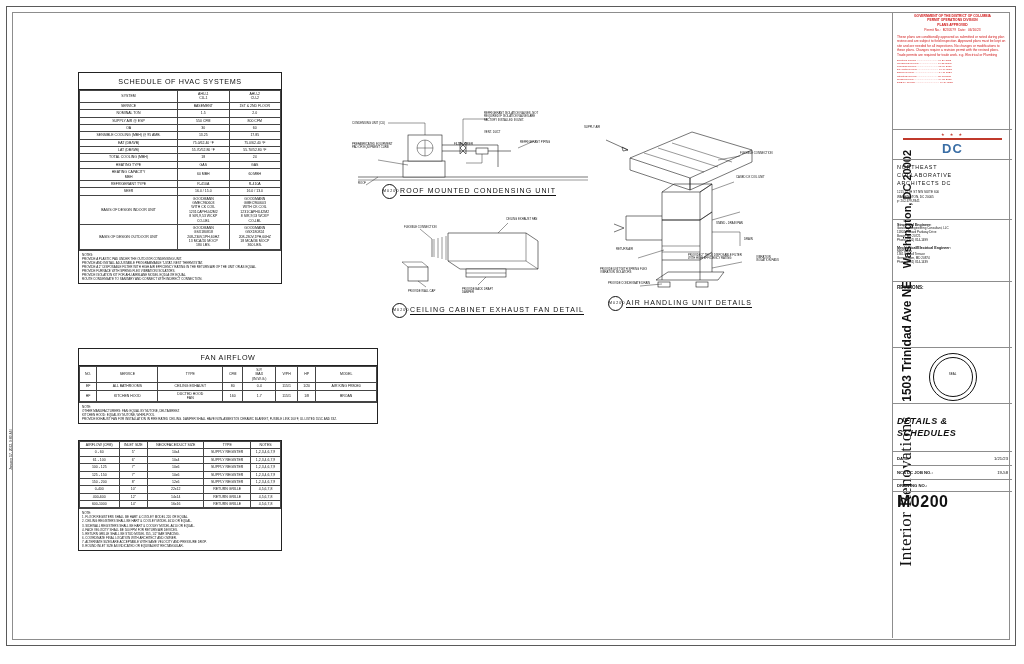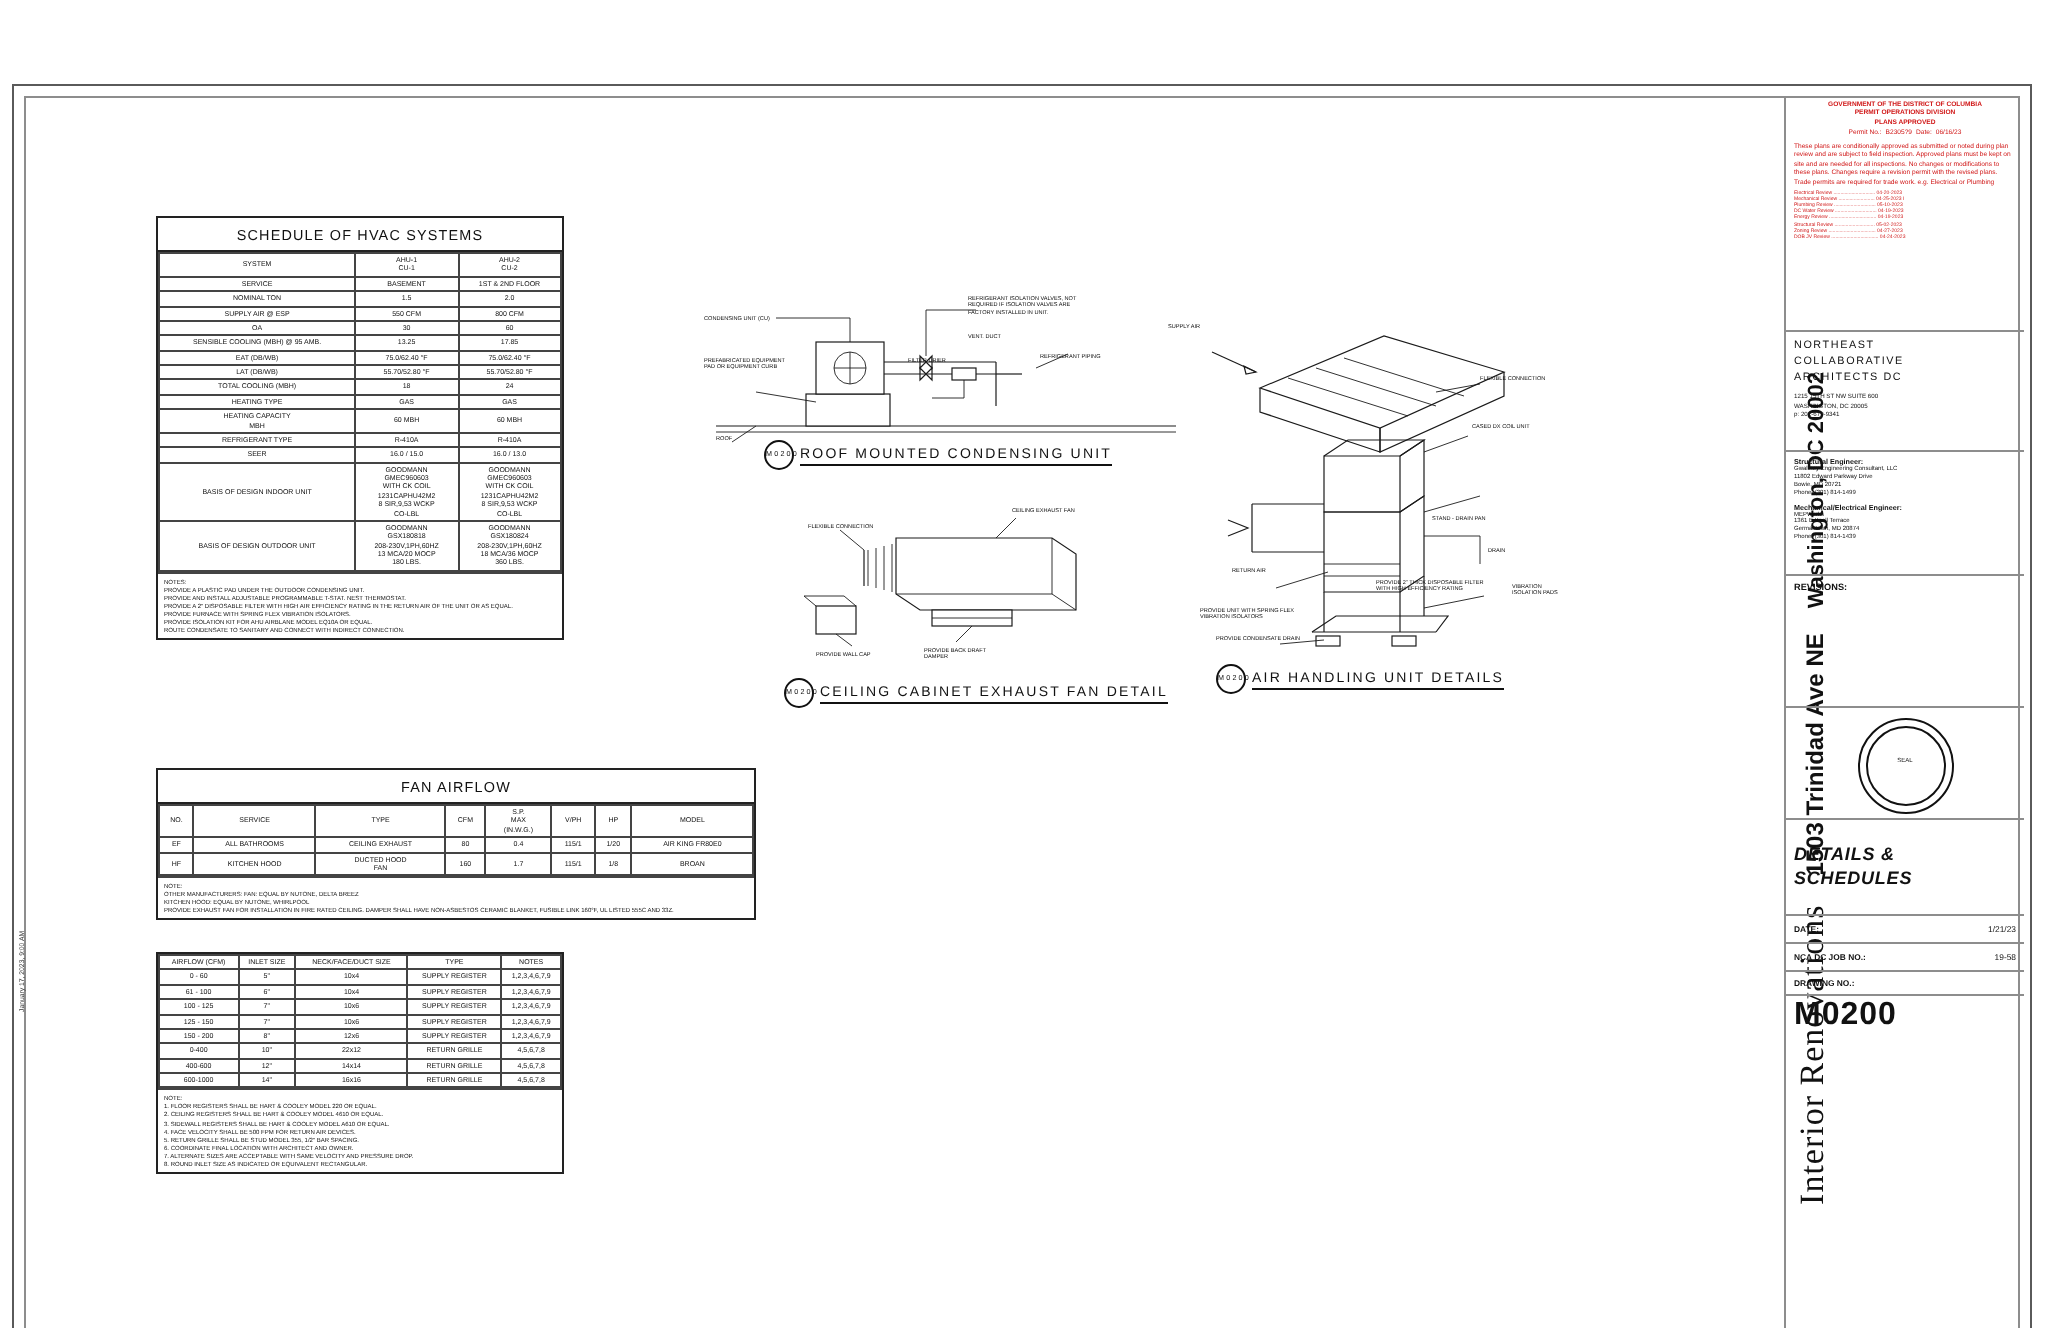--- a/index.html
+++ b/index.html
@@ -2,21 +2,21 @@
 <html><head>
 <meta charset="utf-8">
 <style>
   html,body{margin:0;padding:0;}
   body{
     width:1024px;height:664px;background:#ffffff;
     font-family:"Liberation Sans",sans-serif;
     overflow:hidden;position:relative;
   }
   
-  #sheet{position:absolute;left:0;top:0;width:1024px;height:572px;background:#fff;margin-top:36px;}
+  #sheet{position:absolute;left:0;top:0;width:1024px;height:572px;background:#fff;}
   .border-outer{position:absolute;left:6px;top:6px;width:1008px;height:638px;border:1px solid #5a5a5a;}
   .border-inner{position:absolute;left:12px;top:12px;width:996px;height:626px;border:1px solid #8d8d8d;}
 
   
   .tbl{position:absolute;border:1px solid #222;background:#fff;box-sizing:border-box;}
   .tbl .ttl{
     text-align:center;font-size:7.2px;letter-spacing:.6px;
     border-bottom:1px solid #222;padding:4px 0 3px;font-weight:400;color:#111;
   }
   table.grid{border-collapse:collapse;width:100%;}
@@ -503,20 +503,25 @@
             <div>Plumbing Review .............................. 05-10-2023</div>
             <div>DC Water Review .............................. 04-19-2023</div>
             <div>Energy Review .................................. 04-19-2023</div>
             <div>Structural Review ............................. 05-02-2023</div>
             <div>Zoning Review .................................. 04-27-2023</div>
             <div>DOB JV Review .................................. 04-24-2023</div>
           </div>
       </div>
     </div>
 
+    <div class="tb-sec" style="height:30px;padding-top:2px;">
+      <div class="dc-stars">★ ★ ★</div>
+      <div class="dc-line"></div>
+      <div class="dc-logo">DC</div>
+    </div>
 
     <div class="tb-sec" style="height:60px;">
       <div class="firm-name">NORTHEAST</div>
       <div class="firm-name">COLLABORATIVE</div>
       <div class="firm-name">ARCHITECTS DC</div>
       <div class="firm-addr" style="margin-top:3px">1215 15TH ST NW SUITE 600</div>
       <div class="firm-addr">WASHINGTON, DC 20005</div>
       <div class="firm-addr">p: 202-679-9341</div>
     </div>
 

